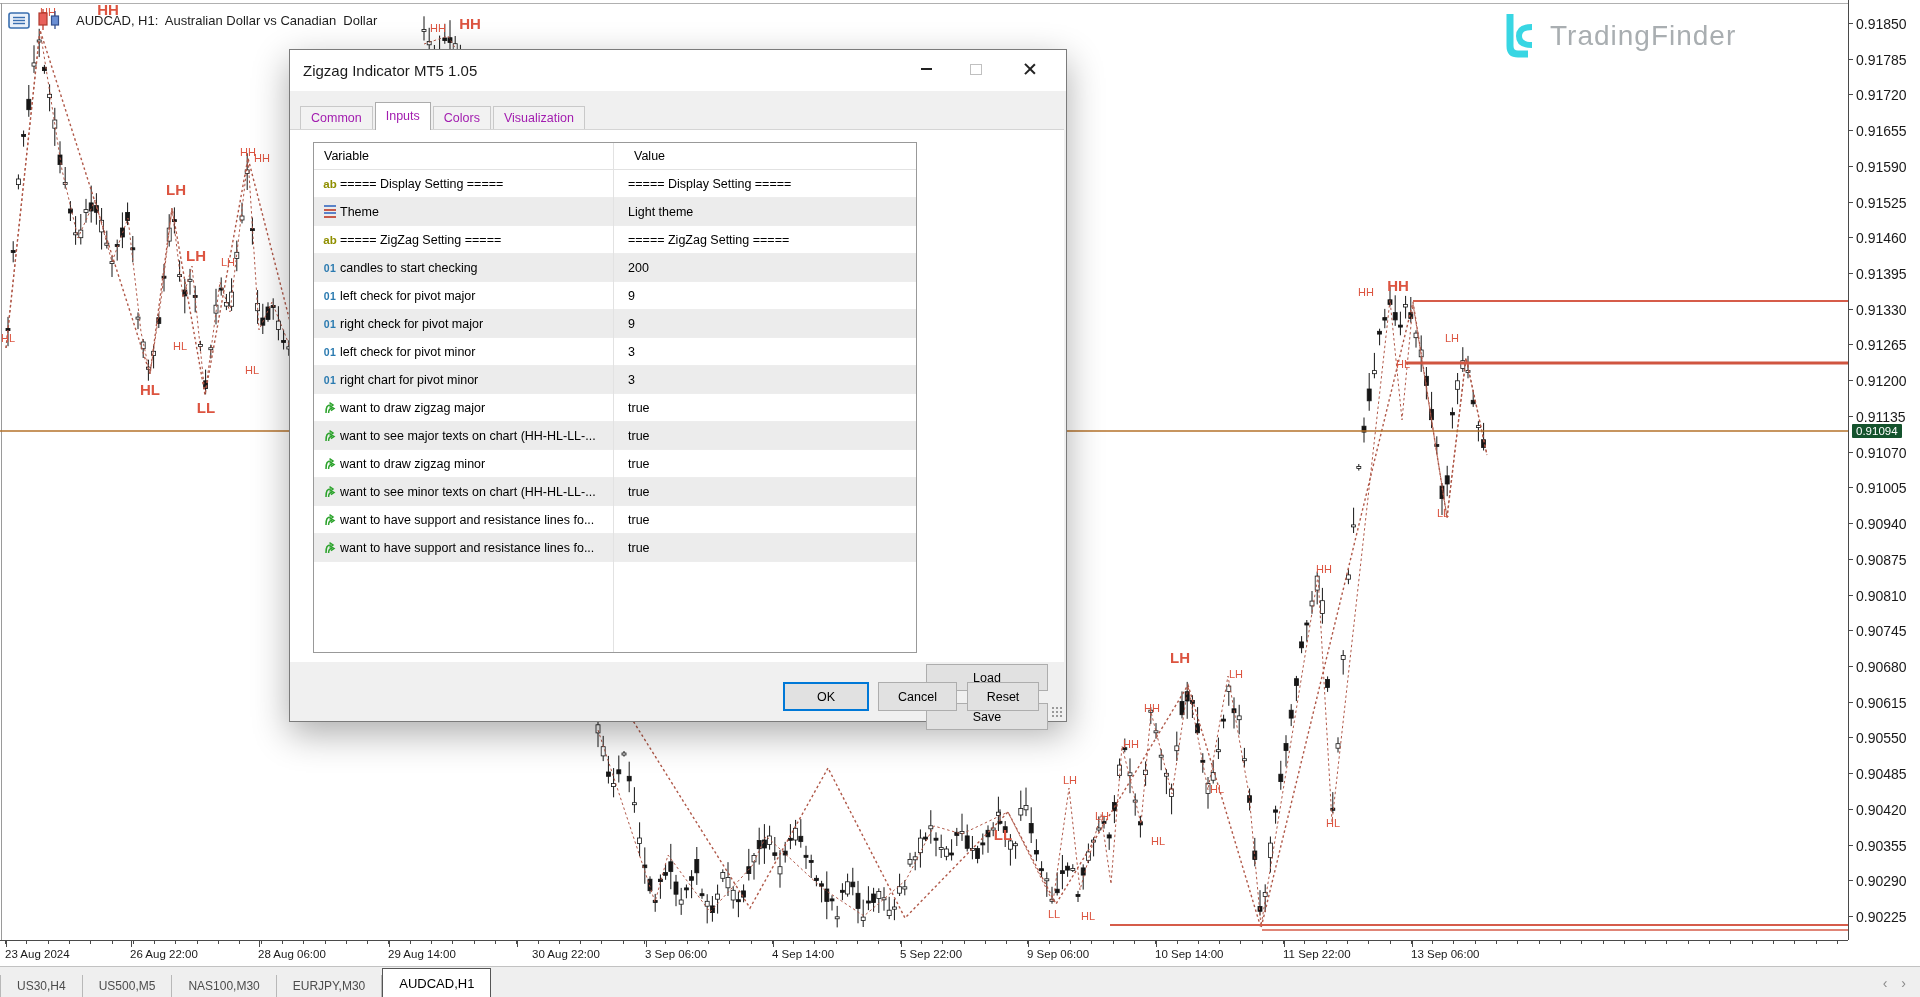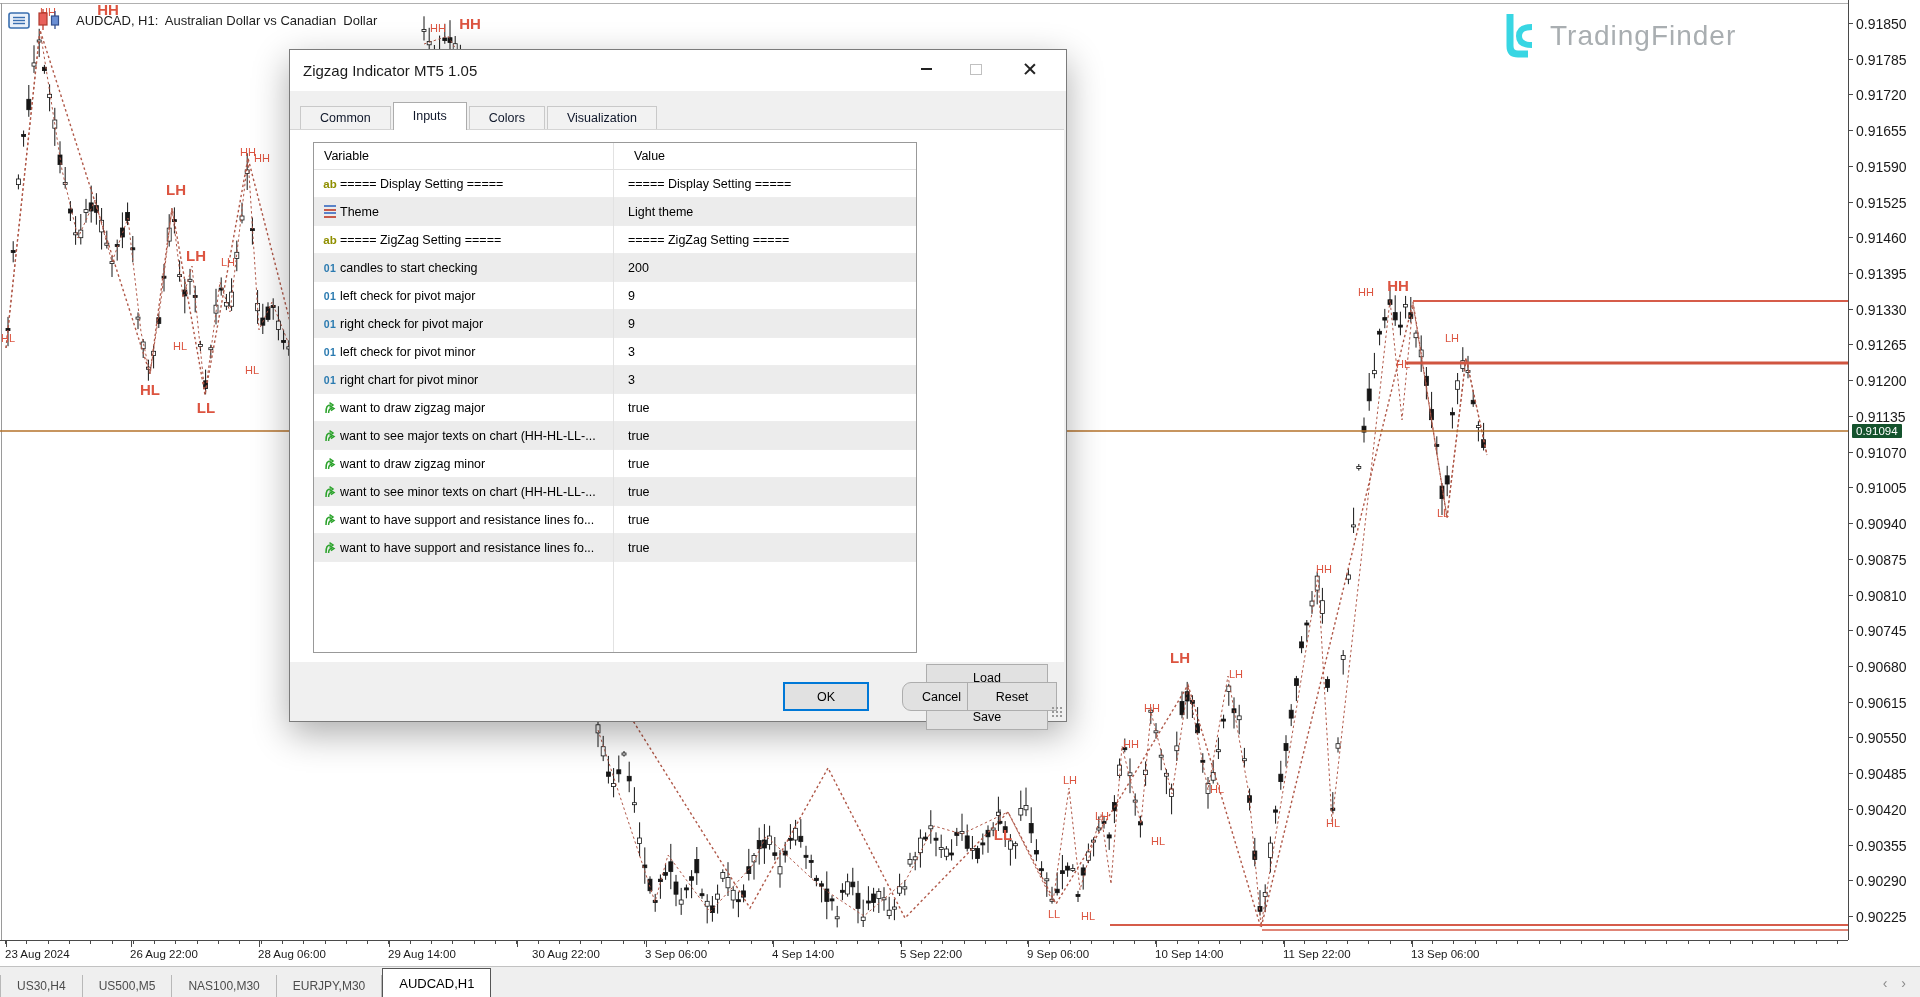--- a/index.html
+++ b/index.html
@@ -38,43 +38,43 @@
   .dlg-titlebar{position:absolute;left:0;top:0;width:100%;height:41px;background:#fff;}
   .dlg-title{position:absolute;left:13px;top:12px;font-size:15px;color:#1b1b1b;}
   .dlg-btn{position:absolute;top:0;width:44px;height:38px;display:flex;align-items:center;justify-content:center;}
   .dlg-min{right:118px;} .dlg-max{right:68px;} .dlg-close{right:14px;}
   .glyph-min{width:11px;height:1.6px;background:#222;}
   .glyph-max{width:10px;height:9px;border:1.4px solid #c0c0c0;}
   .glyph-close{position:relative;width:12px;height:12px;}
   .glyph-close::before,.glyph-close::after{content:"";position:absolute;left:5px;top:-1px;width:1.6px;height:14px;background:#222;}
   .glyph-close::before{transform:rotate(45deg);} .glyph-close::after{transform:rotate(-45deg);}
   .dlg-tabs{position:absolute;left:10px;top:53px;display:flex;align-items:flex-end;height:27px;}
-  .dlg-tab{padding:4px 19px 5px;border:1px solid #c9c9c9;border-bottom:none;background:#f2f2f2;margin-right:2px;font-size:12.5px;color:#0f172a;}
+  .dlg-tab{padding:4px 10px 5px;border:1px solid #c9c9c9;border-bottom:none;background:#f2f2f2;margin-right:2px;font-size:12.5px;color:#a21caf;}
   .dlg-tab.active{background:#fff;border-color:#acacac;padding-top:6px;padding-bottom:7px;position:relative;z-index:2;}
   .dlg-page{position:absolute;left:0;top:79px;width:774px;height:532px;background:#fff;border-top:1px solid #d5d5d5;}
   .param-table{position:absolute;left:23px;top:12px;width:602px;height:509px;border:1px solid #999;background:#fff;overflow:hidden;}
   .pt-colline{position:absolute;left:299px;top:0;width:1px;height:100%;background:#e2e2e2;}
   .pt-header{display:flex;height:26px;line-height:26px;border-bottom:1px solid #e2e2e2;background:#fff;}
   .pt-header .h1{width:299px;padding-left:10px;} .pt-header .h2{padding-left:11px;}
   .pt-row{display:flex;height:27px;align-items:center;border-bottom:1px solid #ededed;}
   .pt-row.shaded{background:#ececec;}
   .pt-icon{width:20px;margin-left:6px;display:flex;align-items:center;justify-content:center;flex:0 0 auto;}
   .pt-var{width:273px;padding-right:4px;overflow:hidden;white-space:nowrap;}
   .pt-val{padding-left:11px;overflow:hidden;white-space:nowrap;}
   .ic-ab{color:#8f8f00;font-size:11.5px;font-weight:bold;}
   .ic-01{color:#2a7ab0;font-size:10.5px;font-weight:bold;letter-spacing:.5px;}
   .ic-enum{display:flex;flex-direction:column;gap:1.5px;}
   .ic-enum i{display:block;width:12px;height:2.2px;}
   .btn{position:absolute;background:#e1e1e1;border:1px solid #adadad;font-size:12.5px;color:#000;
        display:flex;align-items:center;justify-content:center;font-family:"Liberation Sans",sans-serif;}
   .btn-load{left:636px;top:534px;width:122px;height:27px;}
   .btn-save{left:636px;top:573px;width:122px;height:27px;}
   .btn-ok{left:493px;top:632px;width:86px;height:29px;border:2px solid #0078d7;}
-  .btn-cancel{left:612px;top:632px;width:79px;height:29px;border-radius:9px;}
-  .btn-reset{left:677px;top:632px;width:90px;height:29px;}
+  .btn-cancel{left:588px;top:632px;width:79px;height:29px;}
+  .btn-reset{left:677px;top:632px;width:72px;height:29px;}
   .dlg-grip{position:absolute;right:3px;bottom:3px;width:12px;height:12px;
     background-image:radial-gradient(circle,#9a9a9a 1px,transparent 1.2px);background-size:4px 4px;}
 </style>
 </head>
 <body>
 
 <div id="root">
 
   <div class="frame-top"></div>
   <div class="frame-left"></div>

